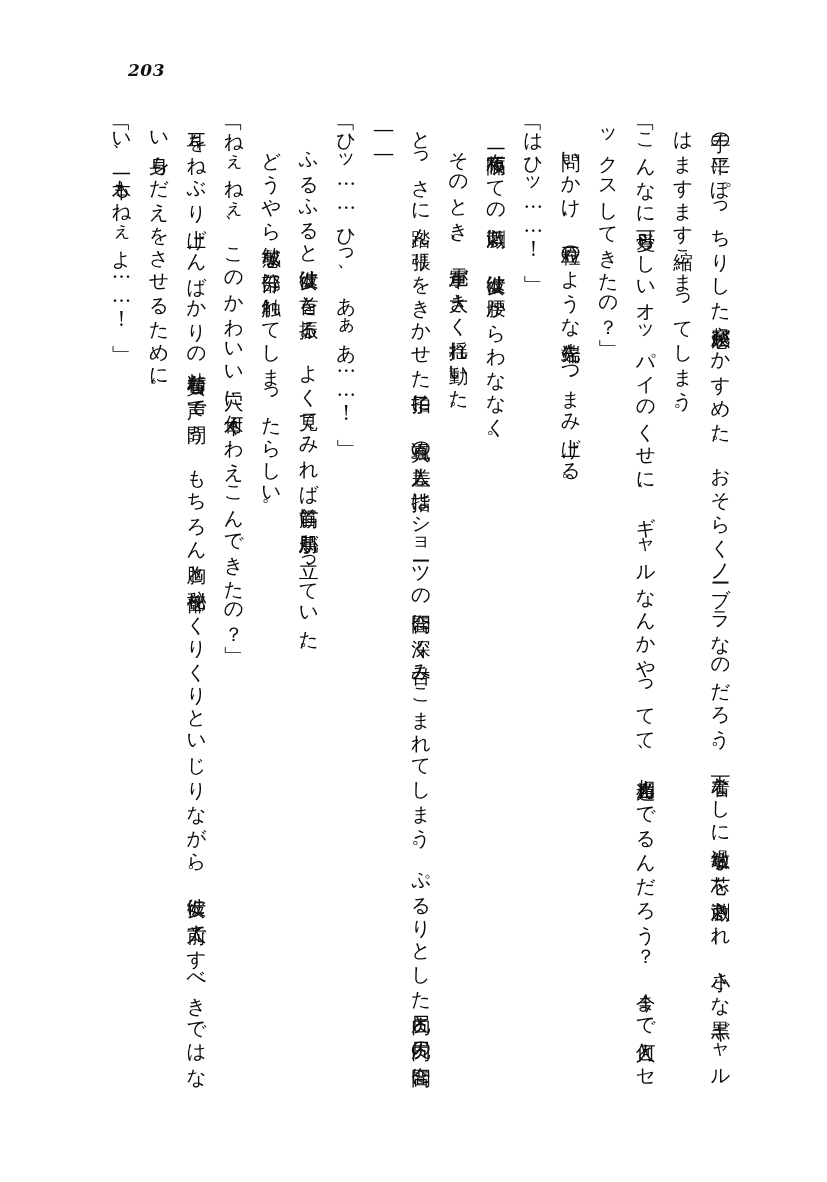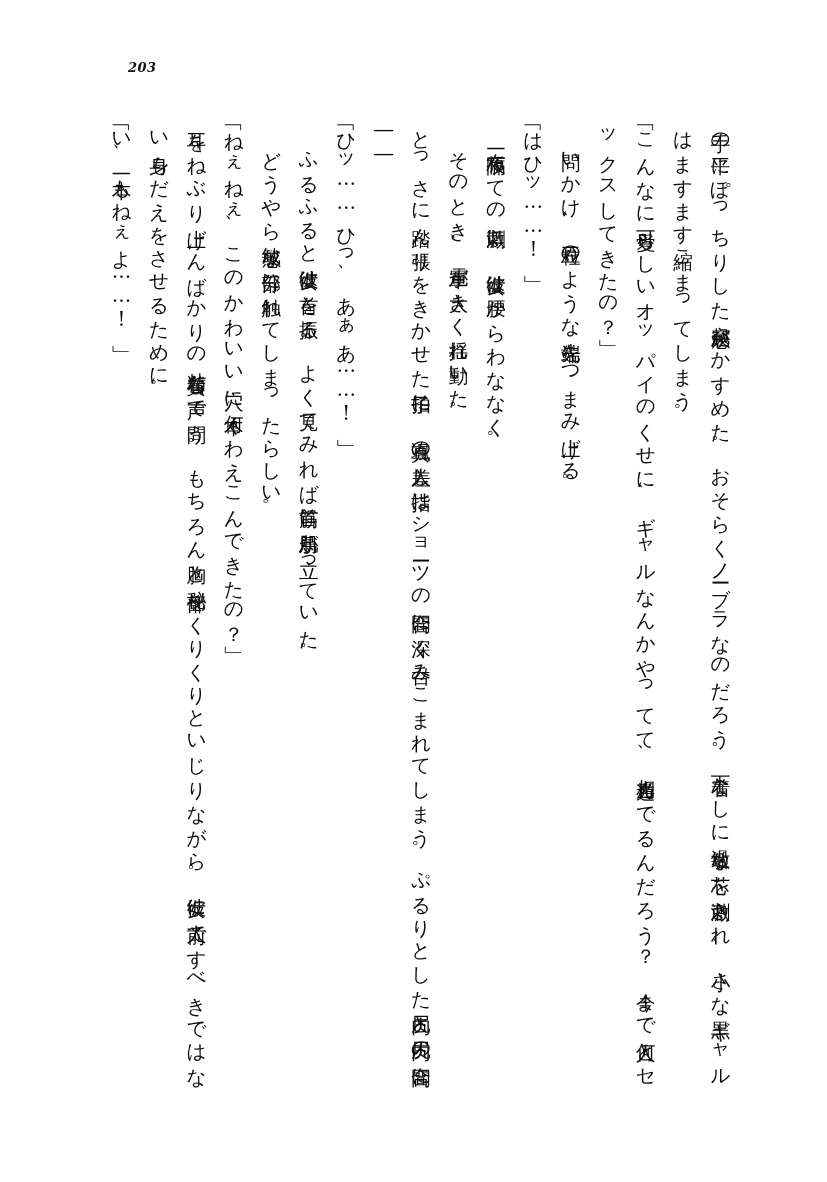--- a/index.html
+++ b/index.html
@@ -15,21 +15,21 @@
     overflow: hidden;
     font-family: "DejaVu Serif", "Liberation Serif", serif;
     color: #0c0c0c;
   }
   .page-number {
     position: absolute;
     top: 60px;
     left: 128px;
     font-family: "DejaVu Serif", "Liberation Serif", serif;
     font-style: italic;
-    font-size: 13px;
+    font-size: 17px;
     font-weight: 700;
     color: #111111;
     letter-spacing: 0.5px;
   }
   .body-text {
     position: absolute;
     top: 118px;
     right: 88px;
     left: 130px;
     height: 960px;

